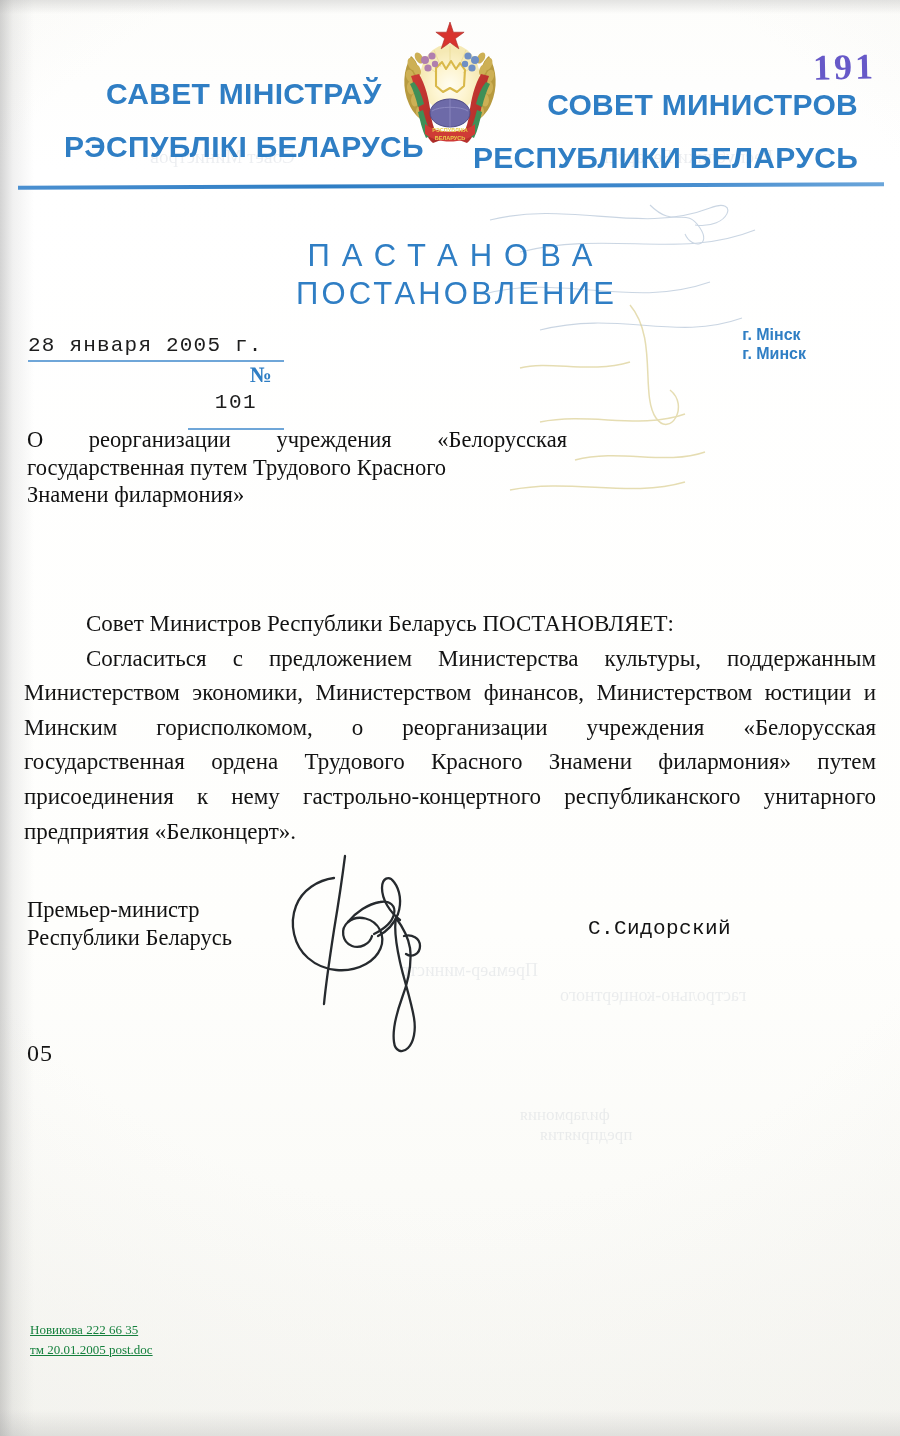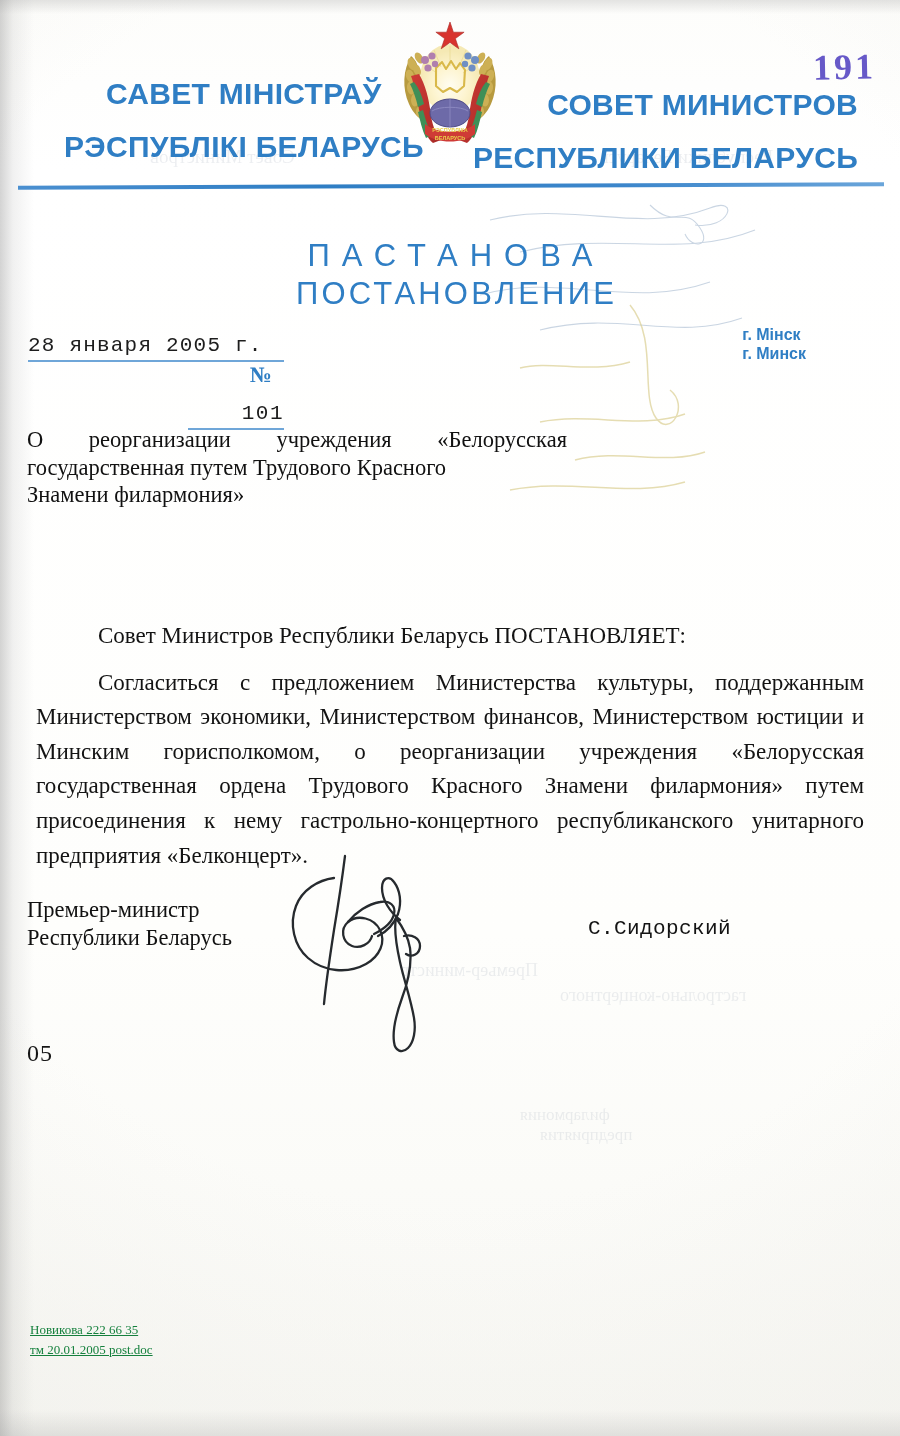--- a/index.html
+++ b/index.html
@@ -157,24 +157,23 @@
     font-family: "Liberation Serif", serif;
     font-weight: bold;
     font-size: 22px;
     margin-left: 34px;
     margin-right: 12px;
     padding-bottom: 3px;
   }
   .num-field {
     min-width: 96px;
     border-bottom: 2px solid #6fa6d8;
-    padding-bottom: 3px;
+    padding-bottom: 14px;
     letter-spacing: 1.5px;
-    text-align: right;
-    margin-top: 11px;
+    text-align: center;
   }
   .city-block {
     position: absolute;
     right: 94px;
     top: 325px;
     color: #2f7ec4;
     font-family: "Liberation Sans", sans-serif;
     font-weight: bold;
     font-size: 16px;
     line-height: 19px;
@@ -201,21 +200,21 @@
   .body-text {
     position: absolute;
     left: 24px;
     top: 607px;
     width: 852px;
     font-size: 23px;
     line-height: 34.6px;
     color: #131313;
   }
   .body-text p {
-    margin: 12px;
+    margin: 0;
     text-indent: 62px;
     text-align: justify;
   }
   .body-text p.last-natural { text-align-last: left; }
 
   
   .sign-title {
     position: absolute;
     left: 27px;
     top: 896px;

